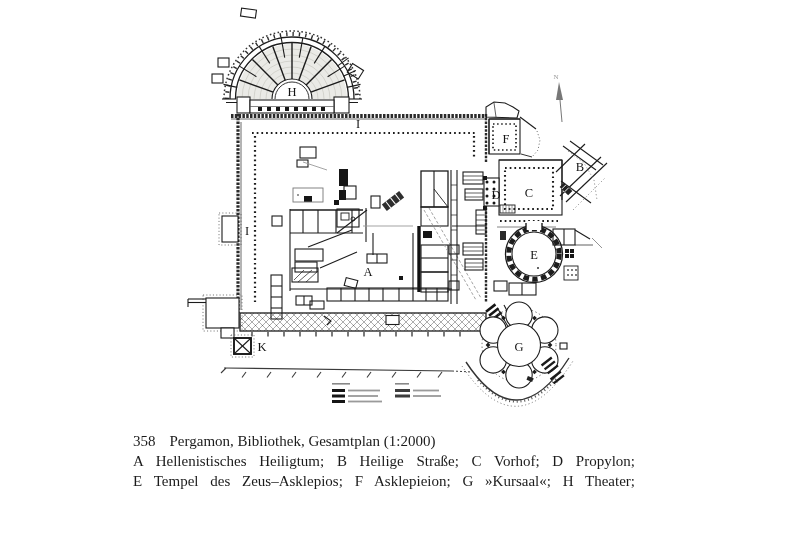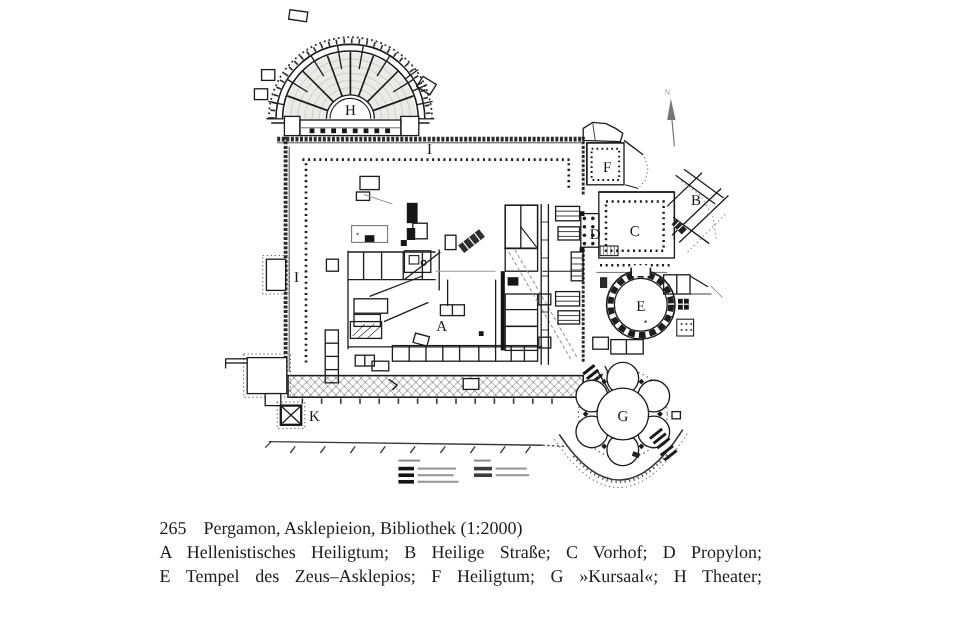--- a/index.html
+++ b/index.html
@@ -427,17 +427,17 @@
   <text class="lbl" x="580" y="171" font-size="11">B</text>
   <text class="lbl" x="529" y="197">C</text>
   <text class="lbl" x="496" y="199" font-size="11">D</text>
   <text class="lbl" x="534" y="259">E</text>
   <text class="lbl" x="519" y="351">G</text>
 </svg>
 </div>
 
 <div id="caption">
   <div>
-    <span id="cap-number">265</span><span>Pergamon, Asklepieion, Bibliothek (1:2000)</span>
+    <span id="cap-number">358</span><span>Pergamon, Bibliothek, Gesamtplan (1:2000)</span>
   </div>
   <div class="cap-just">A Hellenistisches Heiligtum; B Heilige Straße; C Vorhof; D Propylon;</div>
-  <div class="cap-just">E Tempel des Zeus–Asklepios; F Heiligtum; G »Kursaal«; H Theater;</div>
+  <div class="cap-just">E Tempel des Zeus–Asklepios; F Asklepieion; G »Kursaal«; H Theater;</div>
 </div>
 
 </body></html>

